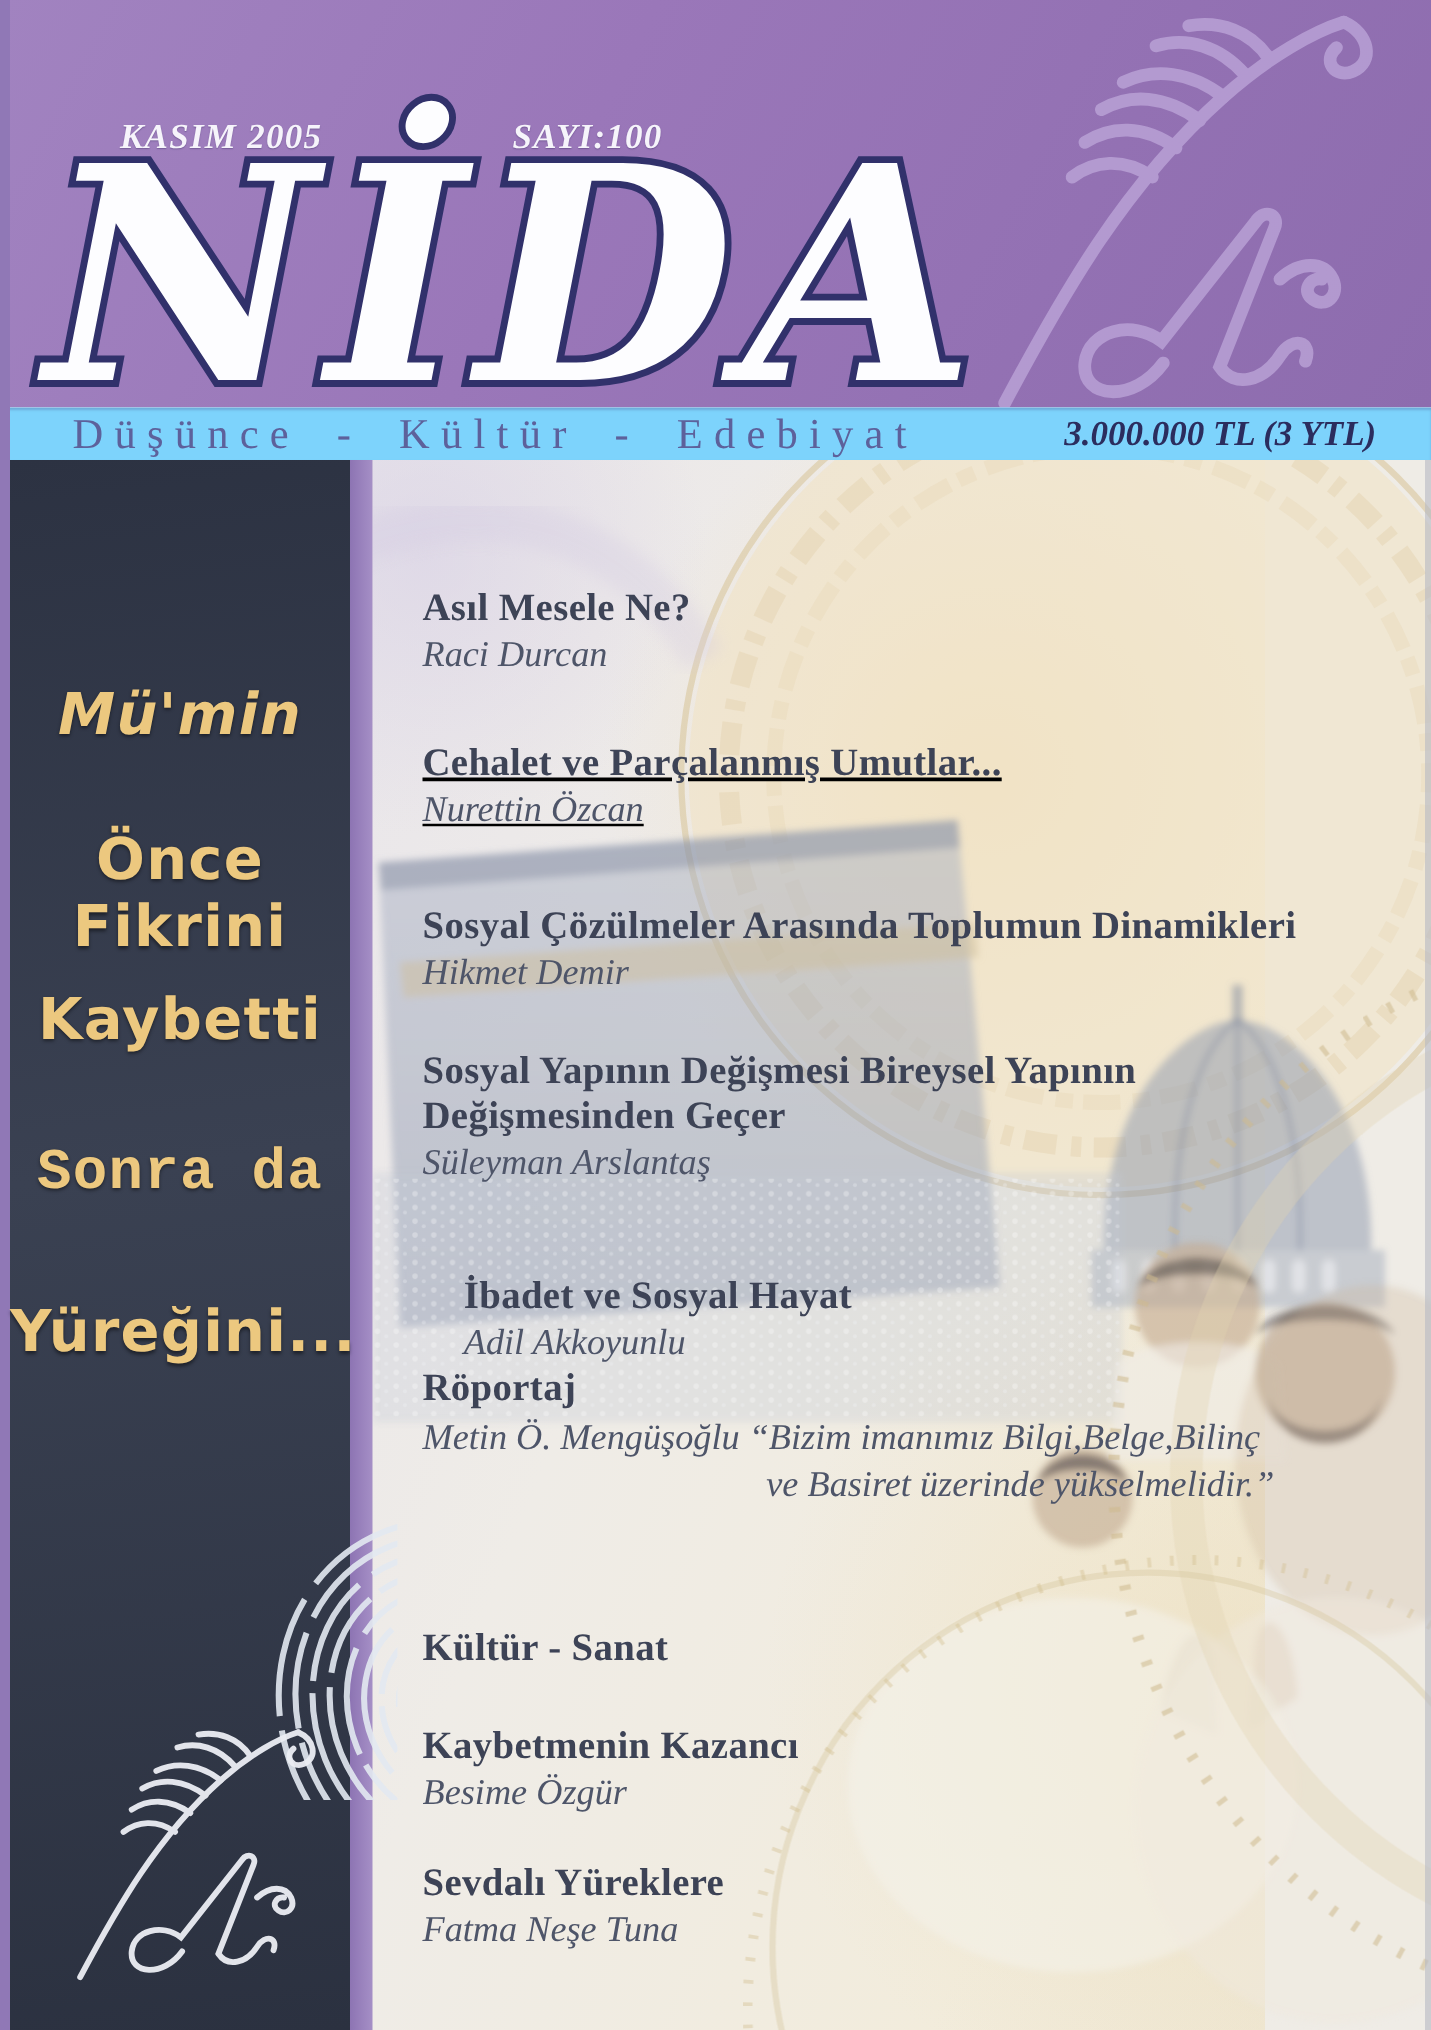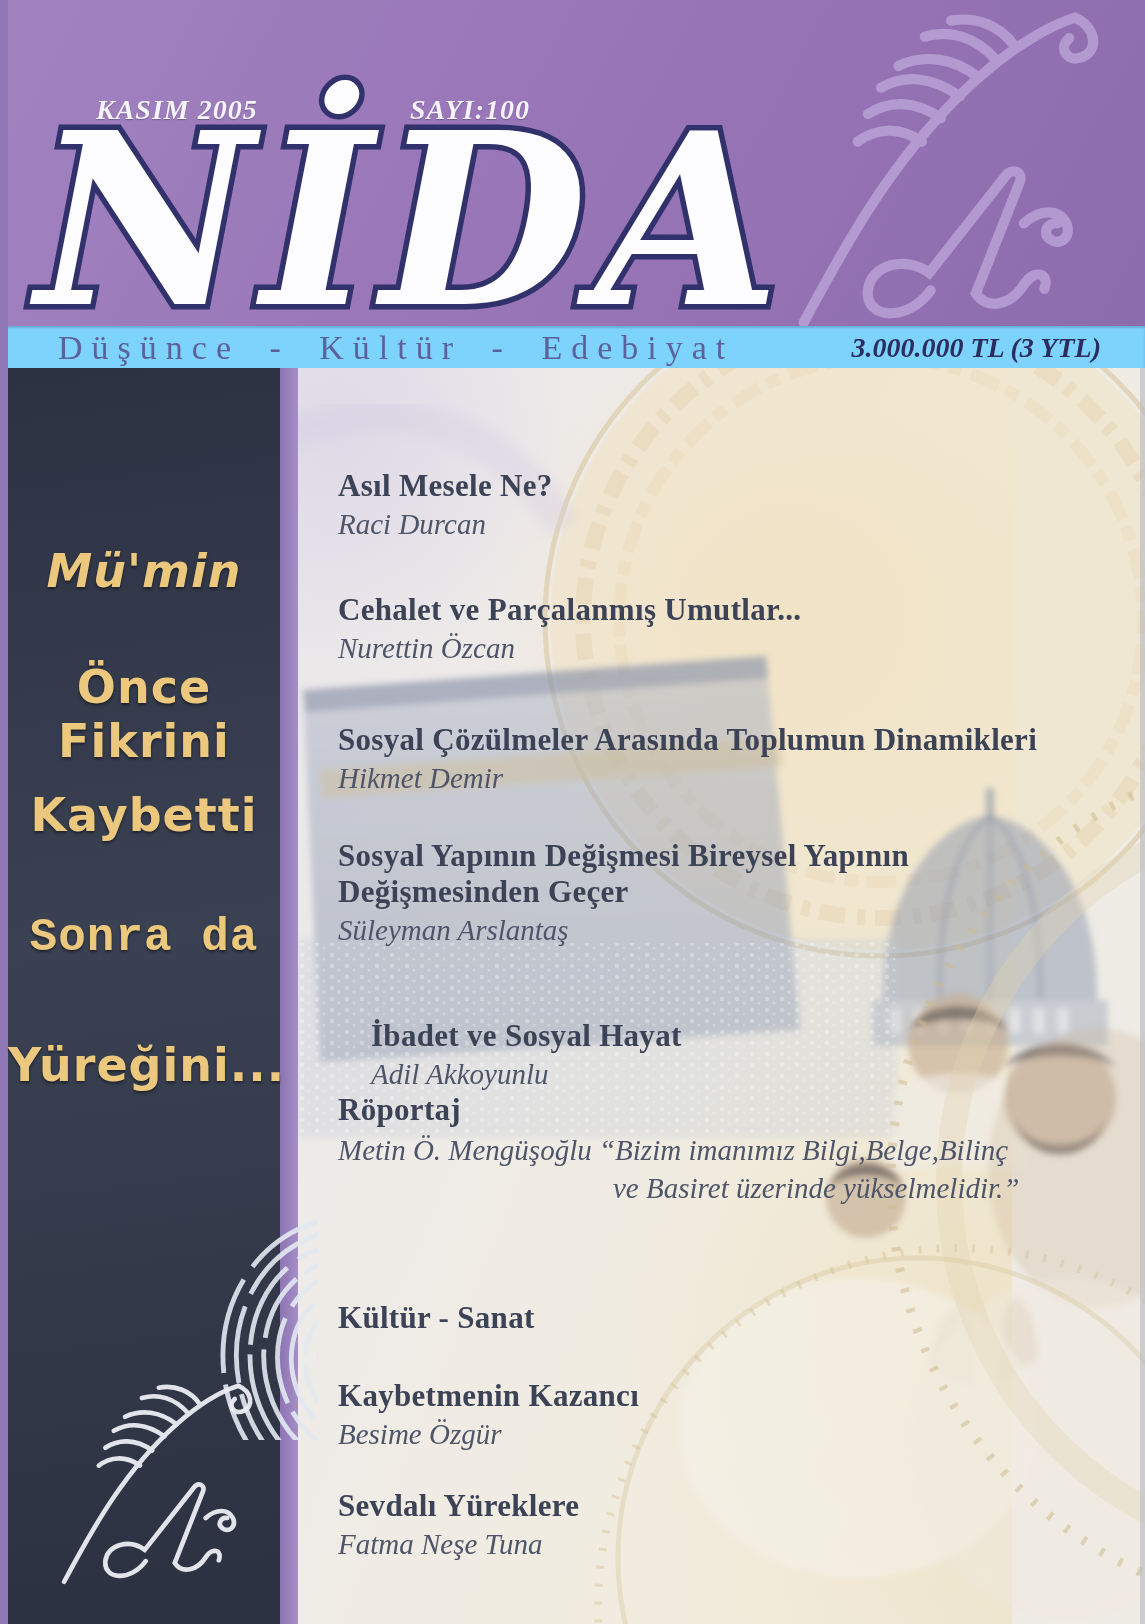--- a/index.html
+++ b/index.html
@@ -47,21 +47,21 @@
           linear-gradient(112deg,#e9e6eb 0%,#efece7 38%,#f2ecdc 78%,#efe7d3 100%);}
   .art{position:absolute;left:0;top:0;}
   .edge-right{position:absolute;right:0;top:368px;width:5px;height:1256px;background:#b6b9c3;opacity:.6;}
 
   
   .toc-item{position:absolute;}
   .toc-title{font:700 31px "Liberation Serif",serif;color:#3d4356;line-height:36px;letter-spacing:.3px;}
   .toc-author{font:italic 400 29px "Liberation Serif",serif;color:#4e5569;line-height:34px;margin-top:3px;}
   .toc-quote2{display:block;padding-left:275px;}
   .t0{left:40px;top:100px;width:760px;}
-  .t1{left:40px;top:224px;width:760px;}
+  .t1{left:40px;top:224px;width:760px;text-decoration:underline;}
   .t2{left:40px;top:354px;width:780px;}
   .t3{left:40px;top:470px;width:600px;}
   .t4{left:40px;top:650px;width:760px;margin-left:33px;}
   .t5{left:40px;top:724px;width:790px;}
   .t5 .toc-author{line-height:38px;}
   .t6{left:40px;top:932px;width:760px;}
   .t7{left:40px;top:1010px;width:760px;}
   .t8{left:40px;top:1120px;width:760px;}
 </style>
 </head>

